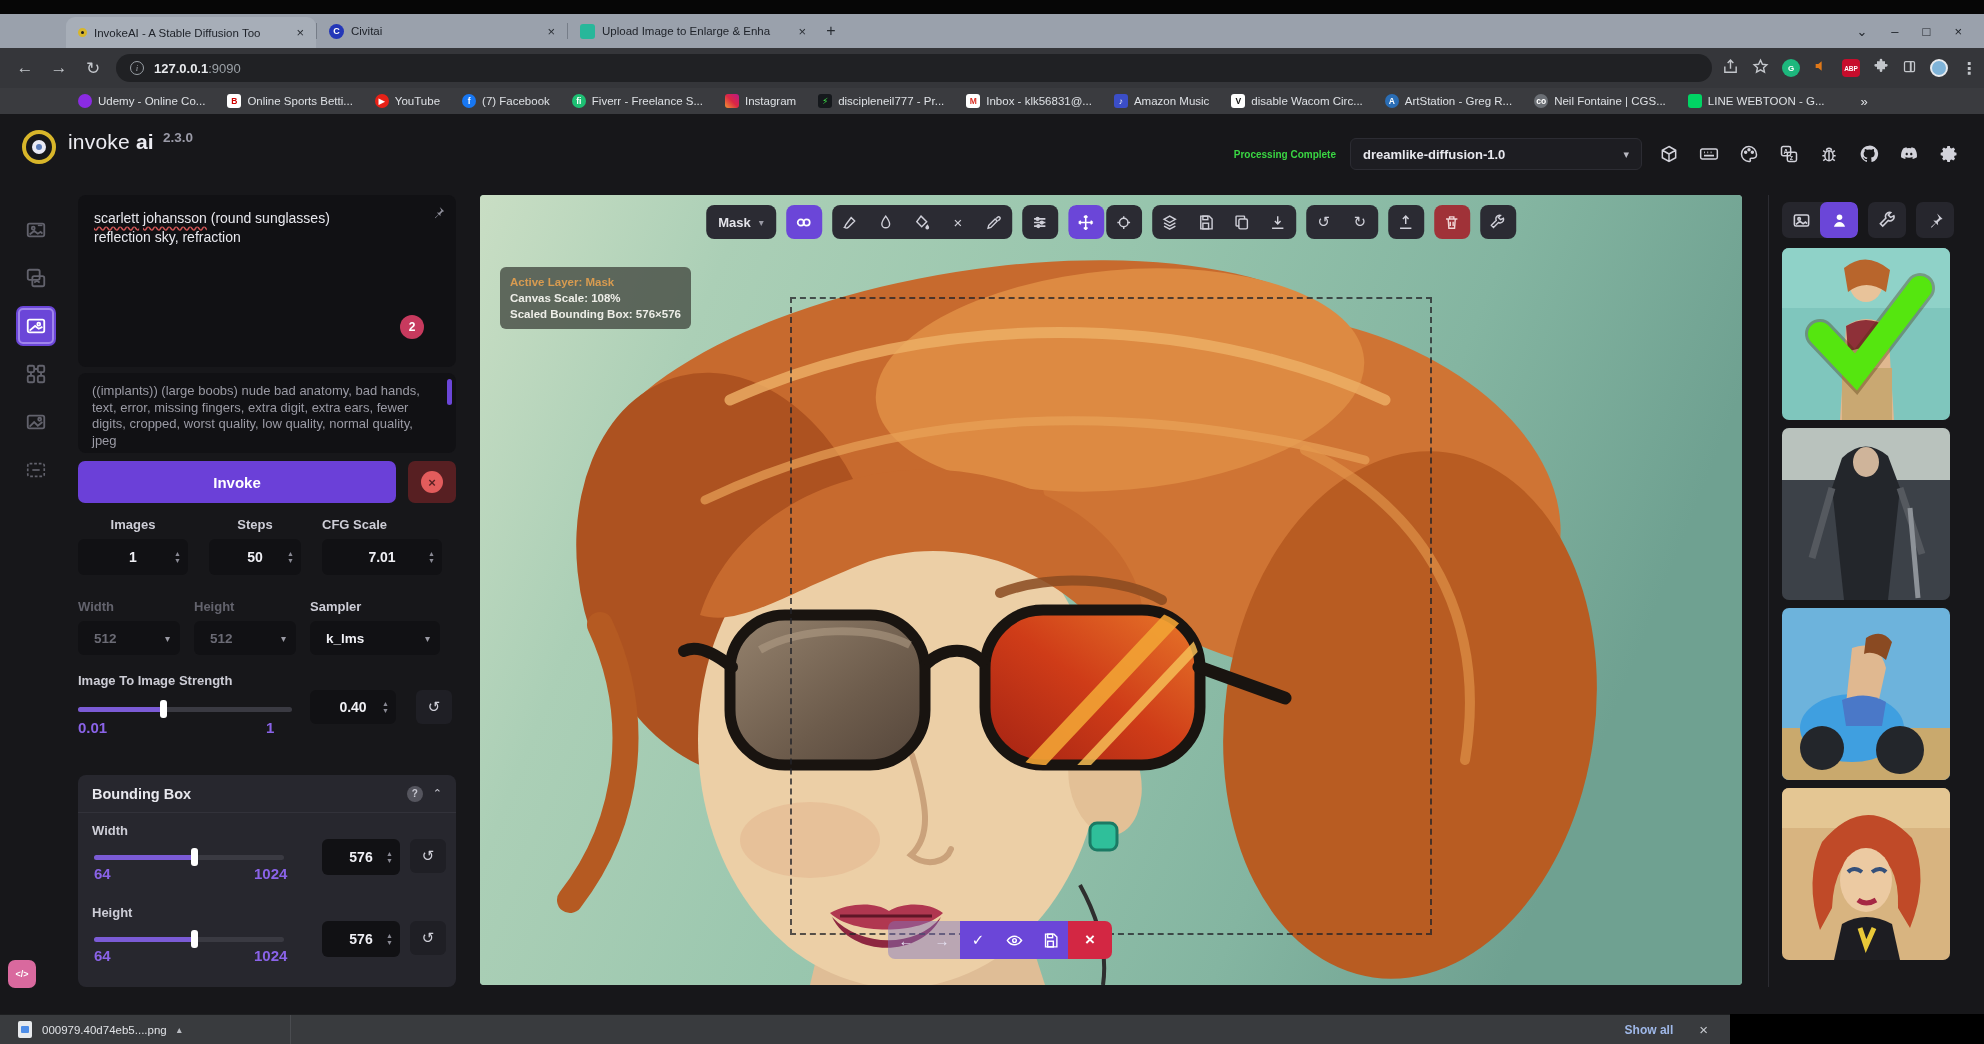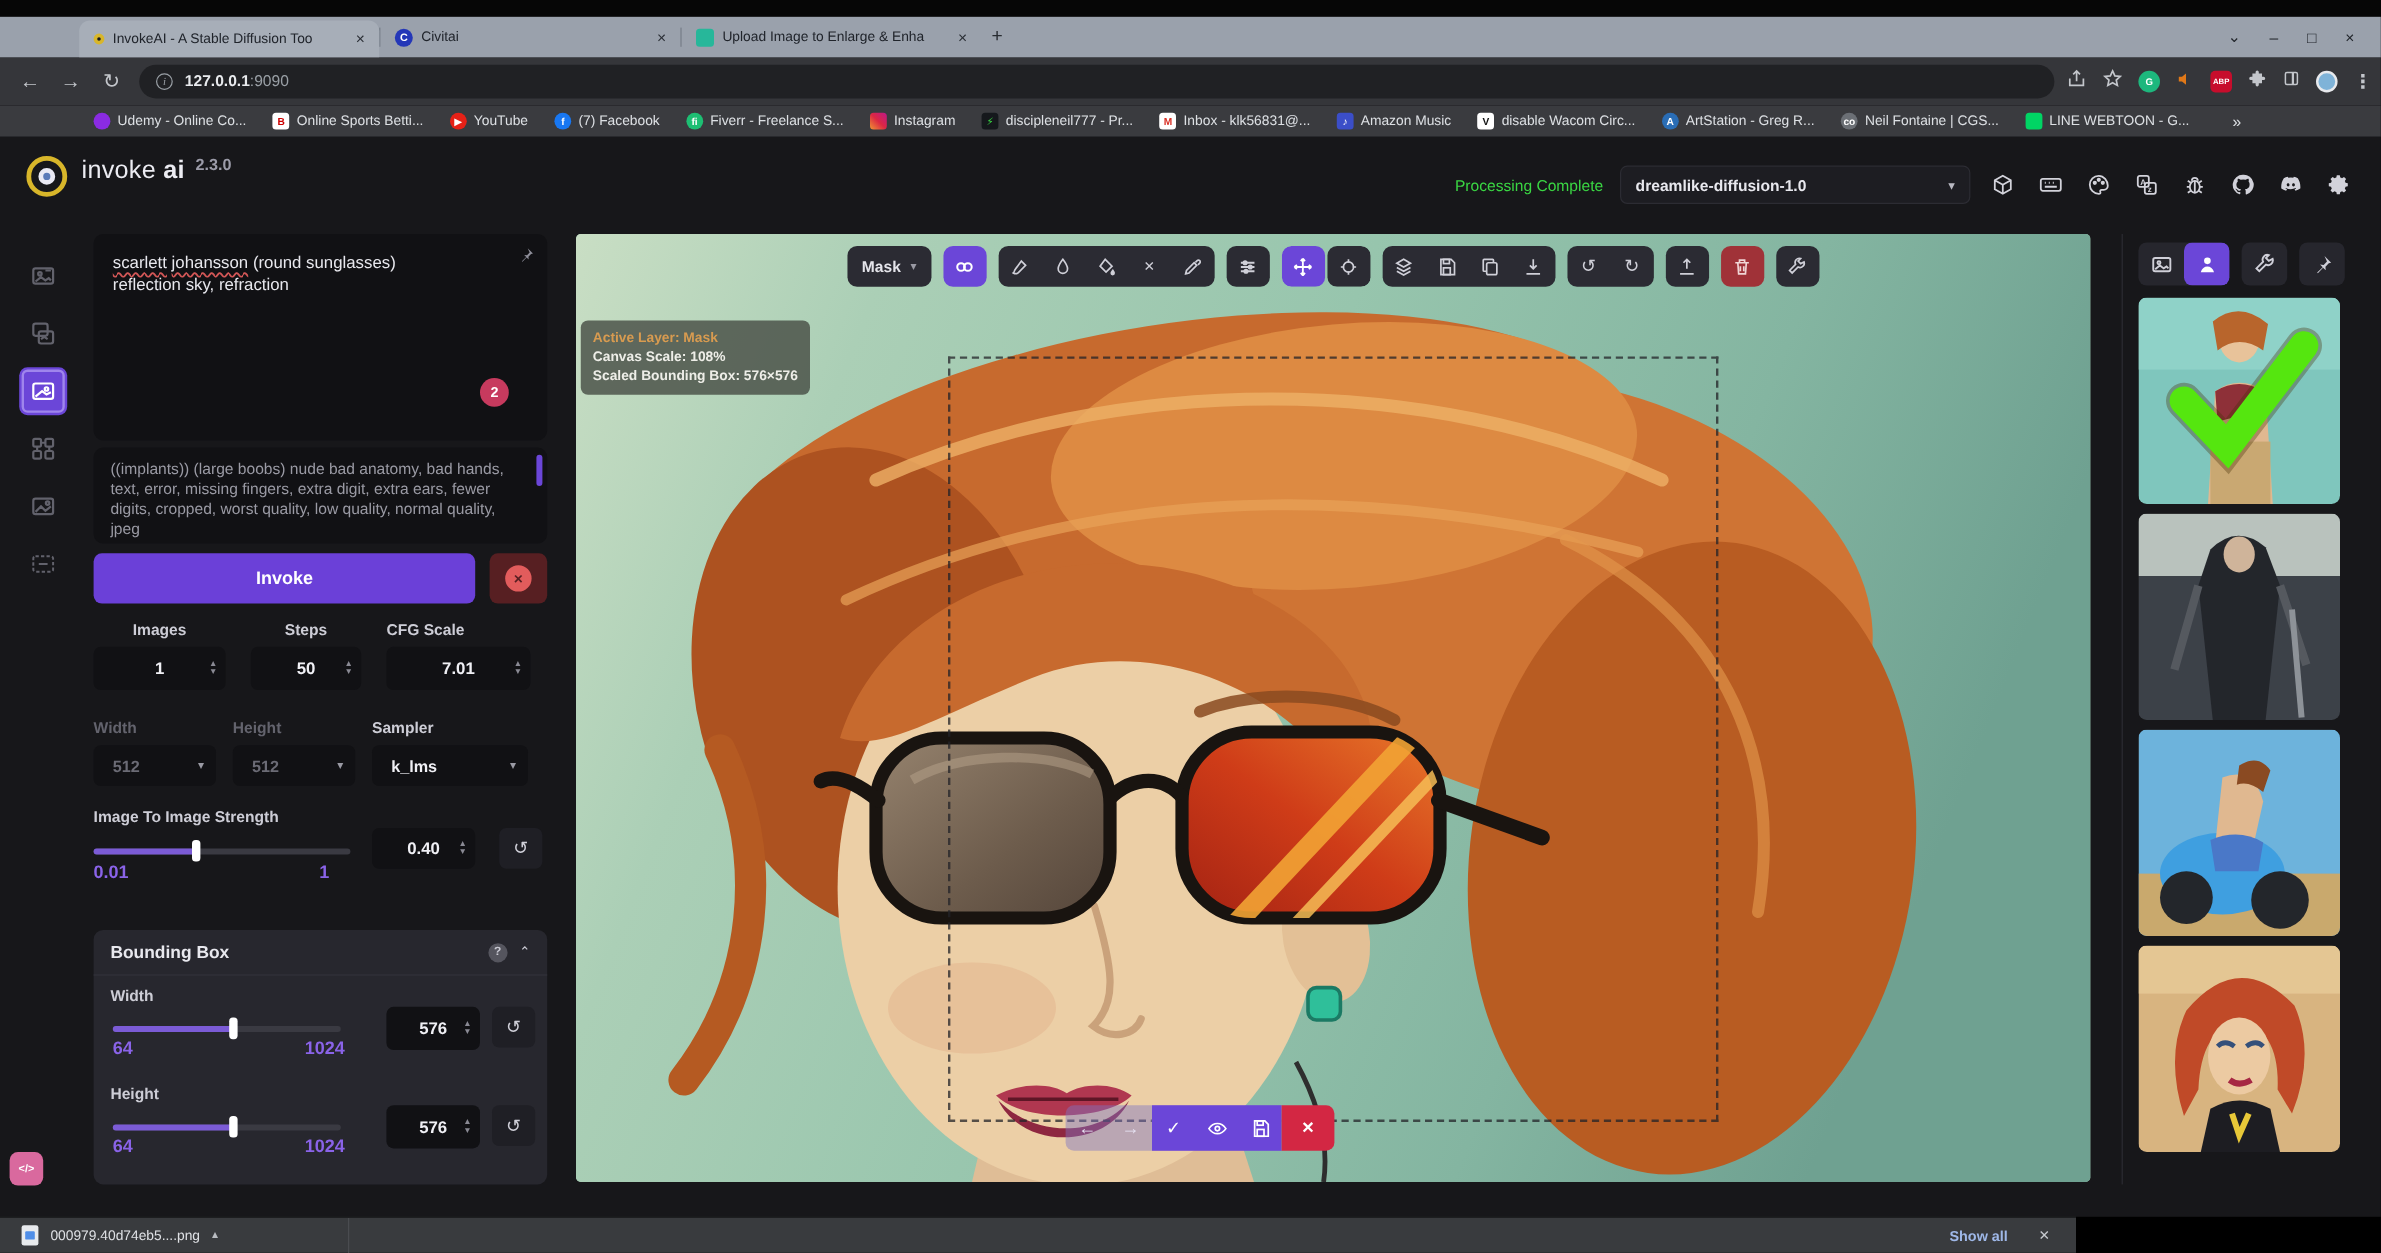--- a/index.html
+++ b/index.html
@@ -34,21 +34,21 @@
 
   
   #app { position:absolute; top:114px; left:0; width:1984px; height:900px; background:#17171a; }
   #app-header { position:absolute; top:16px; left:22px; right:22px; height:48px; display:flex; }
   #logo { width:34px; height:34px; border-radius:50%; border:4px solid #d8b62a; display:flex; align-items:center; justify-content:center; background:#17171a; }
   #logo .inner { width:14px; height:14px; border-radius:50%; border:4px solid #e9e9f4; background:#5a7ab8; }
   #appname { margin-left:12px; font-size:21px; color:#ececf2; letter-spacing:.2px; }
   #appname b { font-weight:700; }
   #appver { margin-left:9px; font-size:13.5px; color:#9b9ba8; font-weight:600; }
   #hdr-right { margin-left:auto; display:flex; align-items:center; gap:14px; }
-  #status { font-size:13px; font-weight:400; }
+  #status { font-size:10px; font-weight:700; }
   #model-select { width:292px; height:32px; background:#1d1d22; border:1px solid #2c2c33; border-radius:6px; display:flex; align-items:center; padding:0 12px; color:#e8e8ee; font-size:13px; font-weight:700; }
   #model-select .chev { margin-left:auto; color:#b9b9c2; font-size:11px; }
   .hdr-ico { width:26px; height:26px; display:flex; align-items:center; justify-content:center; color:#d2d2da; }
   .hdr-ico svg { width:20px; height:20px; }
 
   
   #rail { position:absolute; left:16px; top:96px; width:46px; display:flex; flex-direction:column; gap:8px; }
   .rail-btn { width:40px; height:40px; border-radius:7px; display:flex; align-items:center; justify-content:center; color:#62626c; }
   .rail-btn svg { width:22px; height:22px; }
   .rail-btn.active { background:#6b46d8; color:#fff; outline:2px solid #9f85ec; outline-offset:-4px; }
@@ -96,21 +96,21 @@
   #bbox-collapse { margin-left:10px; color:#c9c9d2; font-size:11px; }
   .bbox-block { position:relative; height:82px; padding:8px 14px 0; }
   .bbox-slider { position:absolute; left:16px; top:42px; width:190px; }
   .bbox-val { position:absolute; right:56px; top:26px; width:78px; }
   .bbox-reset { position:absolute; right:10px; top:26px; }
 
   
   #canvas-wrap { position:absolute; left:480px; top:81px; width:1262px; height:790px; border-radius:4px; overflow:hidden; background:#9ac6ae; }
   #canvas-art { position:absolute; inset:0; }
   #bbox-dash { position:absolute; left:310px; top:102px; width:642px; height:638px; border:2px dashed rgba(35,35,40,.75); }
-  #canvas-info { position:absolute; left:4px; top:72px; background:rgba(72,78,70,.82); border-radius:6px; padding:7px 10px; }
+  #canvas-info { position:absolute; left:20px; top:72px; background:rgba(72,78,70,.82); border-radius:6px; padding:7px 10px; }
   #canvas-info div { font-size:11.5px; font-weight:700; line-height:16px; }
   #ci1 { color:#d89b50; } #ci2,#ci3 { color:#eeeee8; }
   #canvas-toolbar { position:absolute; left:50%; transform:translateX(-50%); top:10px; display:flex; align-items:center; gap:10px; }
   .ct-group { display:flex; background:#2b2b33; border-radius:8px; overflow:hidden; }
   .ct-btn { width:36px; height:34px; display:flex; align-items:center; justify-content:center; color:#cfcfd8; font-size:15px; }
   .ct-btn svg { width:17px; height:17px; }
   .ct-btn.purple { background:#6b46d8; color:#fff; border-radius:8px; }
   .ct-btn.red { background:#a03238; color:#f0d5d5; border-radius:8px; }
   #mask-select { display:flex; align-items:center; gap:8px; background:#2b2b33; border-radius:8px; height:34px; padding:0 12px; color:#e4e4ea; font-size:13px; font-weight:700; }
   #canvas-bottombar { position:absolute; left:408px; bottom:26px; display:flex; }

